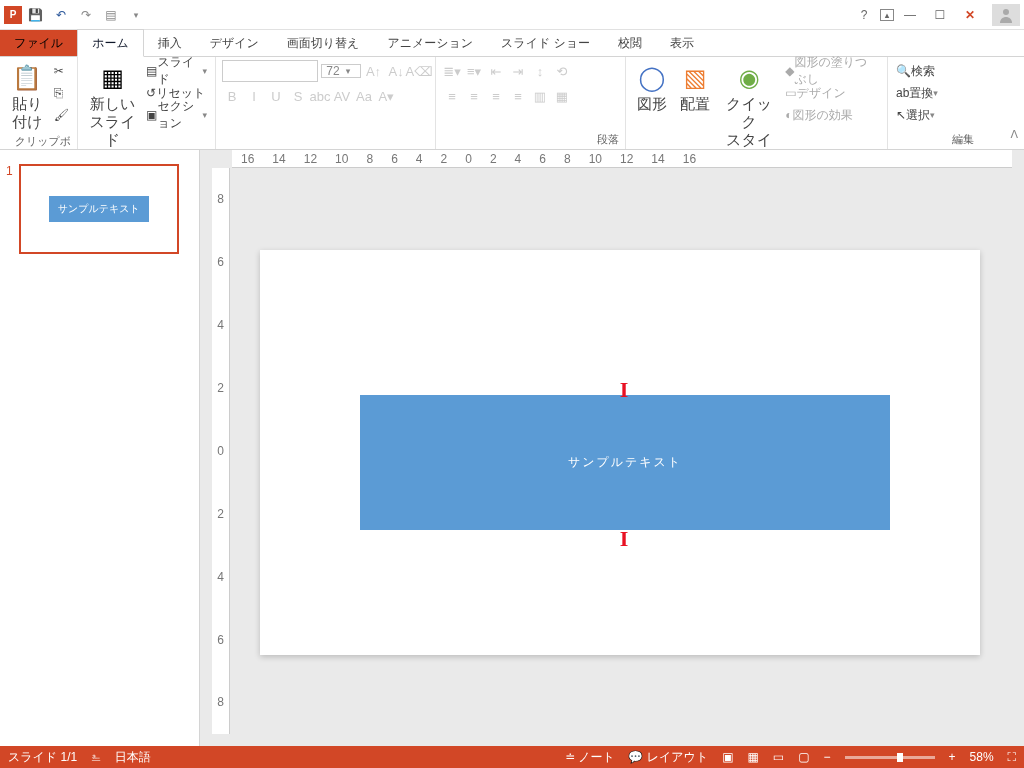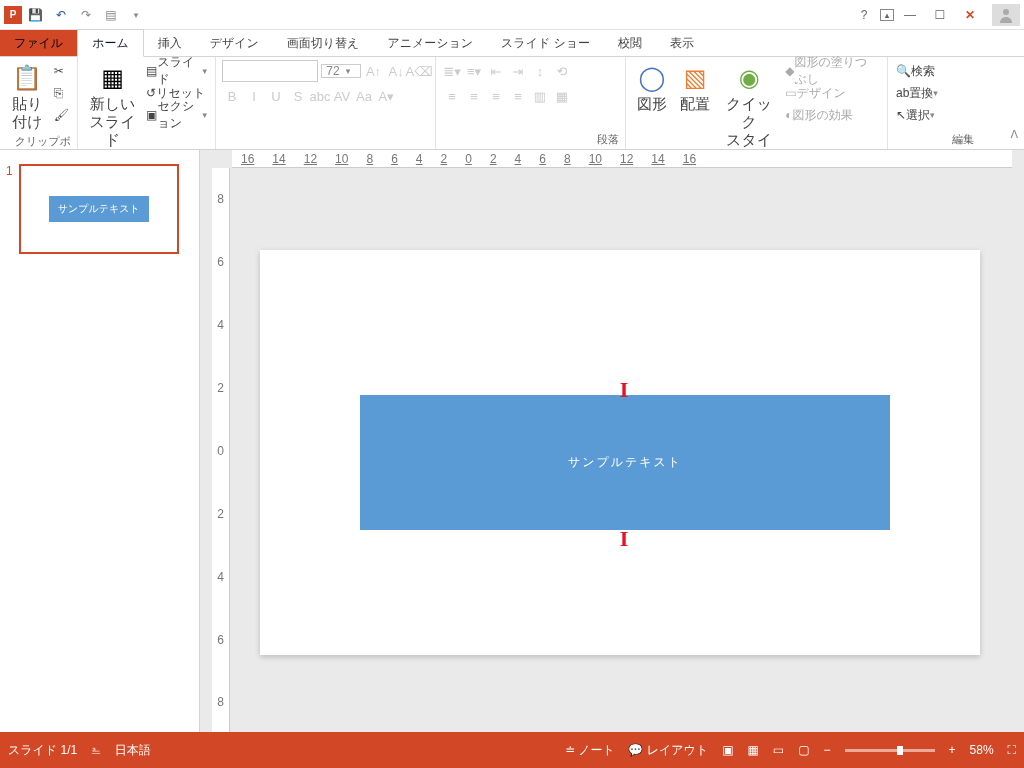--- a/index.html
+++ b/index.html
@@ -34,28 +34,28 @@
 .ic16.dim { color:#ccc; }
 .collapse-ribbon { position:absolute; right:6px; top:128px; color:#888; font-size:11px; }
 .workspace { position:absolute; left:0; top:150px; right:0; bottom:22px; display:flex; background:#eaeaea; }
 .thumbs { width:200px; background:#fff; border-right:1px solid #d4d4d4; padding:14px 6px; }
 .thumbwrap { display:flex; gap:6px; }
 .thumbno { color:#d24726; font-size:12px; }
 .thumb { width:160px; height:90px; border:2px solid #d24726; background:#fff; display:flex; align-items:center; justify-content:center; }
 .thumbshape { width:100px; height:26px; background:#5b9bd5; color:#fff; display:flex; align-items:center; justify-content:center; font-size:10px; }
 .editarea { flex:1; position:relative; background:#eaeaea; }
 .hruler { position:absolute; left:32px; right:12px; top:0; height:18px; background:#fff; border-bottom:1px solid #ccc; font-size:9px; color:#777; display:flex; align-items:center; overflow:hidden; }
-.hruler span { flex:0 0 auto; padding:0 9px;text-decoration:underline; }
+.hruler span { flex:0 0 auto; padding:0 9px; }
 .vruler { position:absolute; left:12px; top:18px; bottom:12px; width:18px; background:#fff; border-right:1px solid #ccc; font-size:9px; color:#777; display:flex; flex-direction:column; align-items:center; justify-content:space-around; }
 .slide { position:absolute; left:60px; top:100px; width:720px; height:405px; background:#fff; box-shadow:0 2px 6px rgba(0,0,0,.2); }
 .shape { position:absolute; left:100px; top:145px; width:530px; height:135px; background:#5b9bd5; color:#fff; display:flex; align-items:center; justify-content:center; font-size:40px; letter-spacing:2px; }
 .anchor { position:absolute; left:50%; transform:translateX(-50%); color:#e81123; font-size:22px; font-weight:bold; font-family:serif; }
 .anchor.top { top:-18px; }
 .anchor.bot { bottom:-22px; }
-.statusbar { position:absolute; left:0; right:0; bottom:0; height:36px; background:#d24726; color:#fff; display:flex; align-items:center; font-size:11px; padding:0 8px; gap:14px; }
+.statusbar { position:absolute; left:0; right:0; bottom:0; height:22px; background:#d24726; color:#fff; display:flex; align-items:center; font-size:11px; padding:0 8px; gap:14px; }
 .statusbar .spacer { flex:1; }
 .sbtn { display:flex; align-items:center; gap:3px; }
 .zoomslider { width:90px; height:3px; background:#fff8; position:relative; }
 .zoomslider::after { content:""; position:absolute; left:58%; top:-3px; width:6px; height:9px; background:#fff; }
 </style>
 </head>
 <body>
 
 <div class="titlebar">
   <div class="qat">

